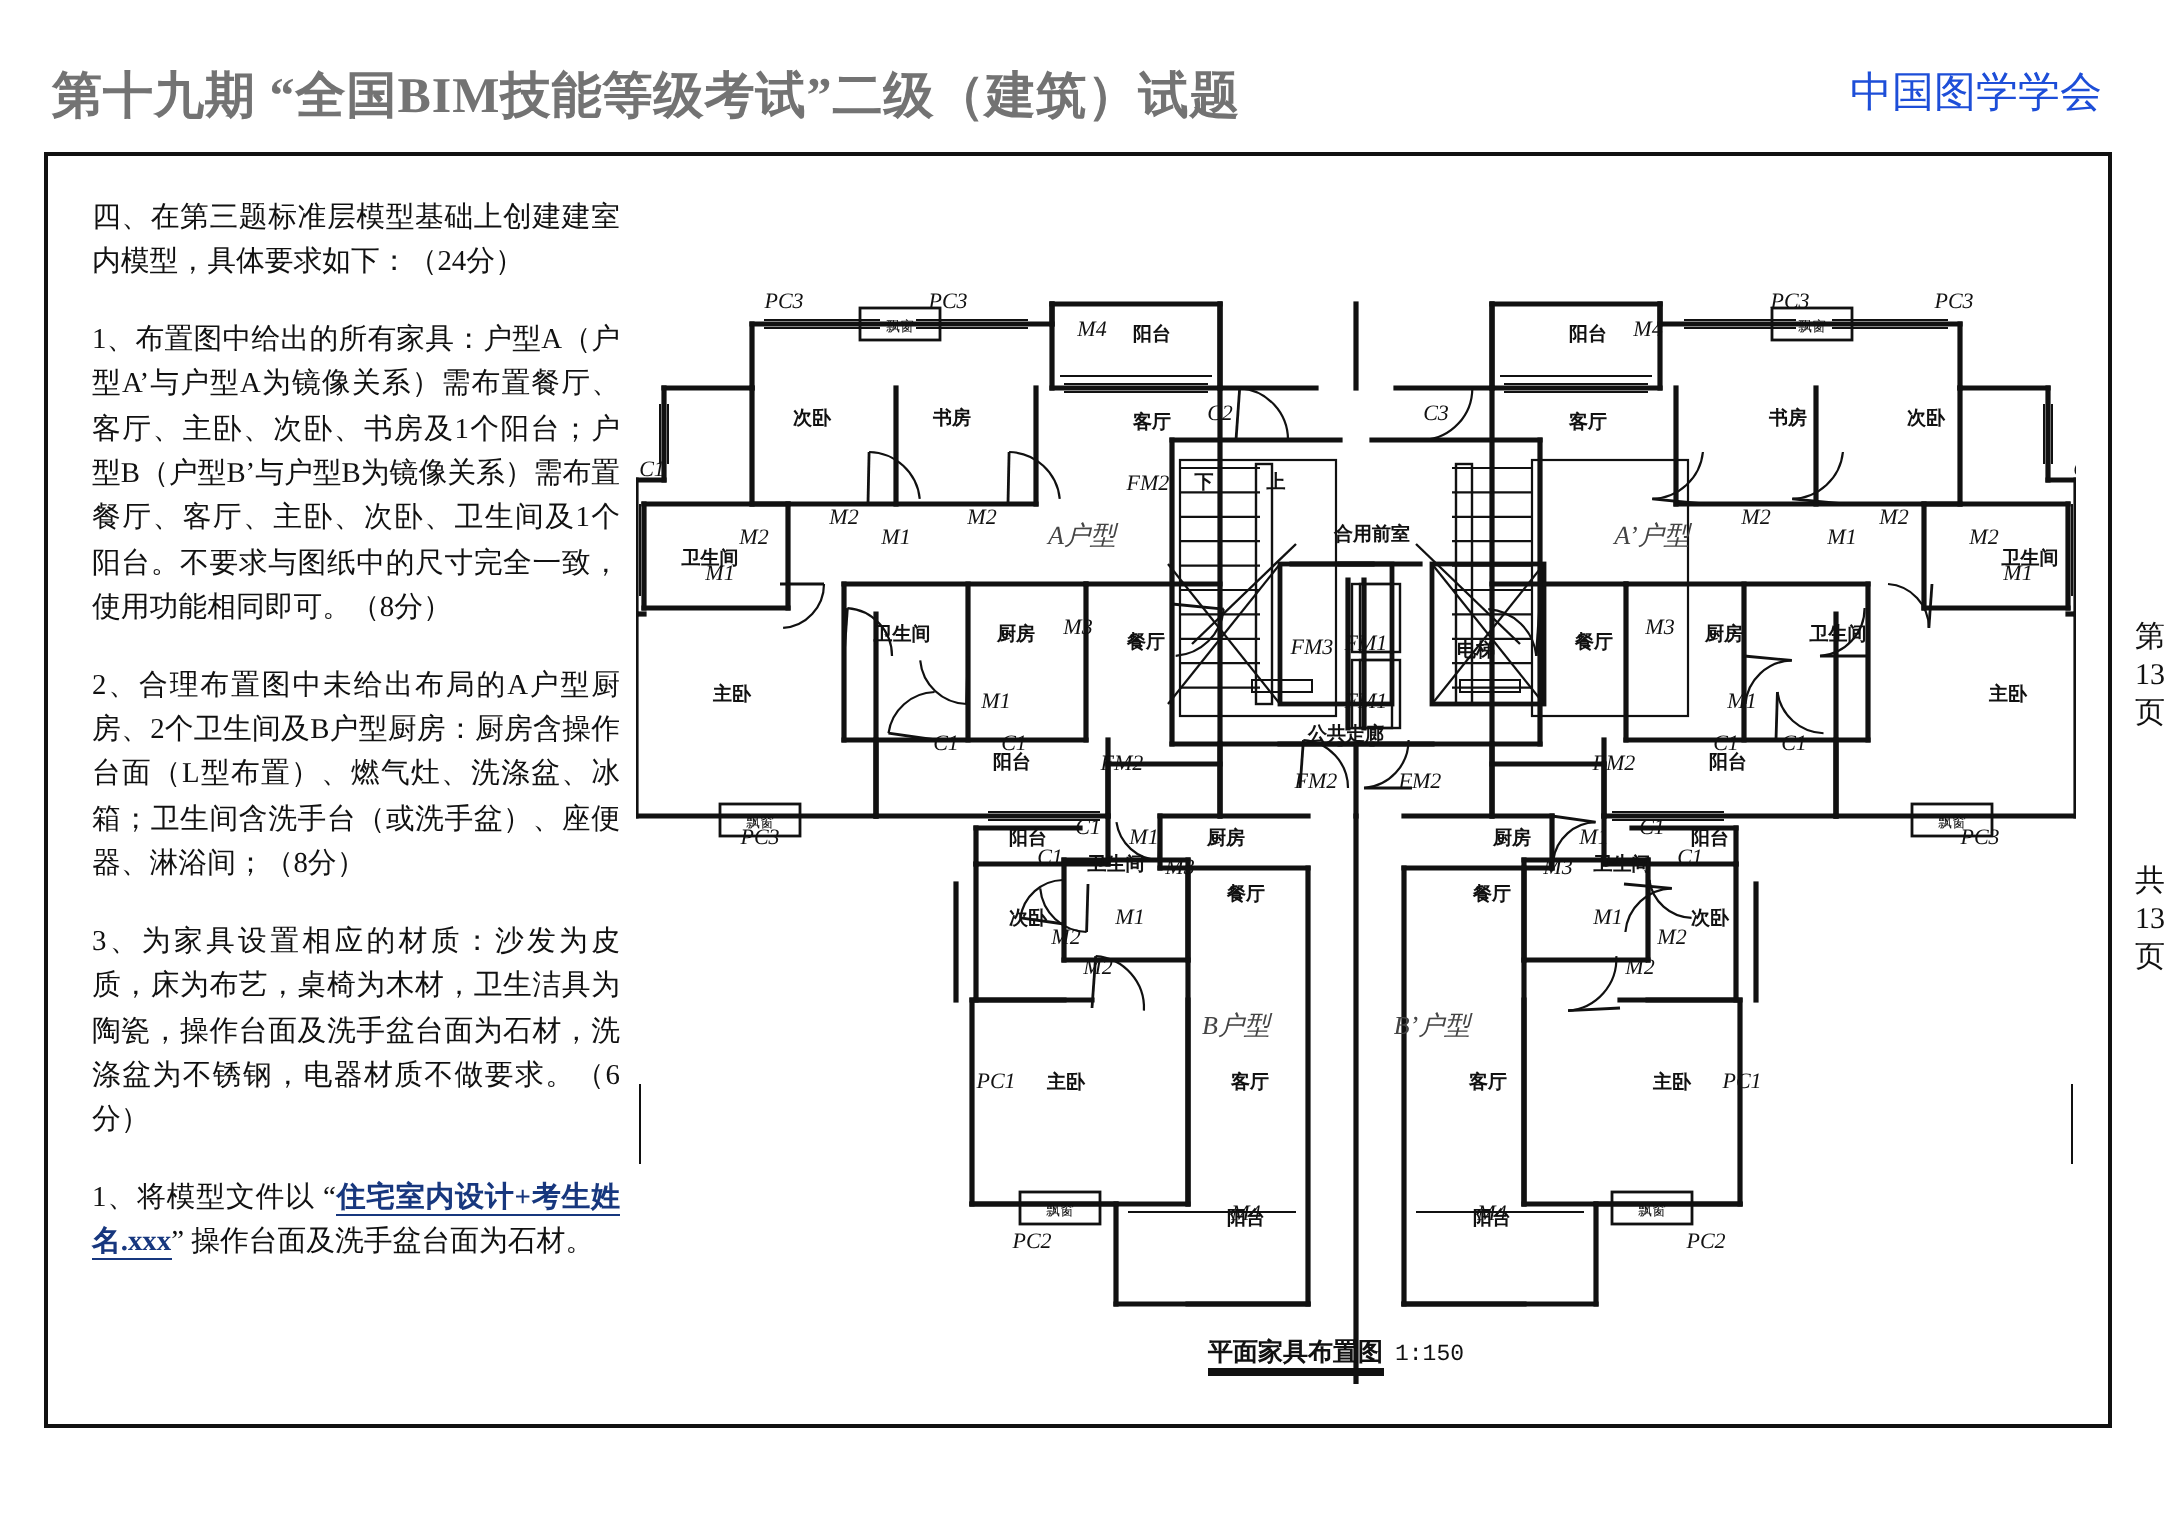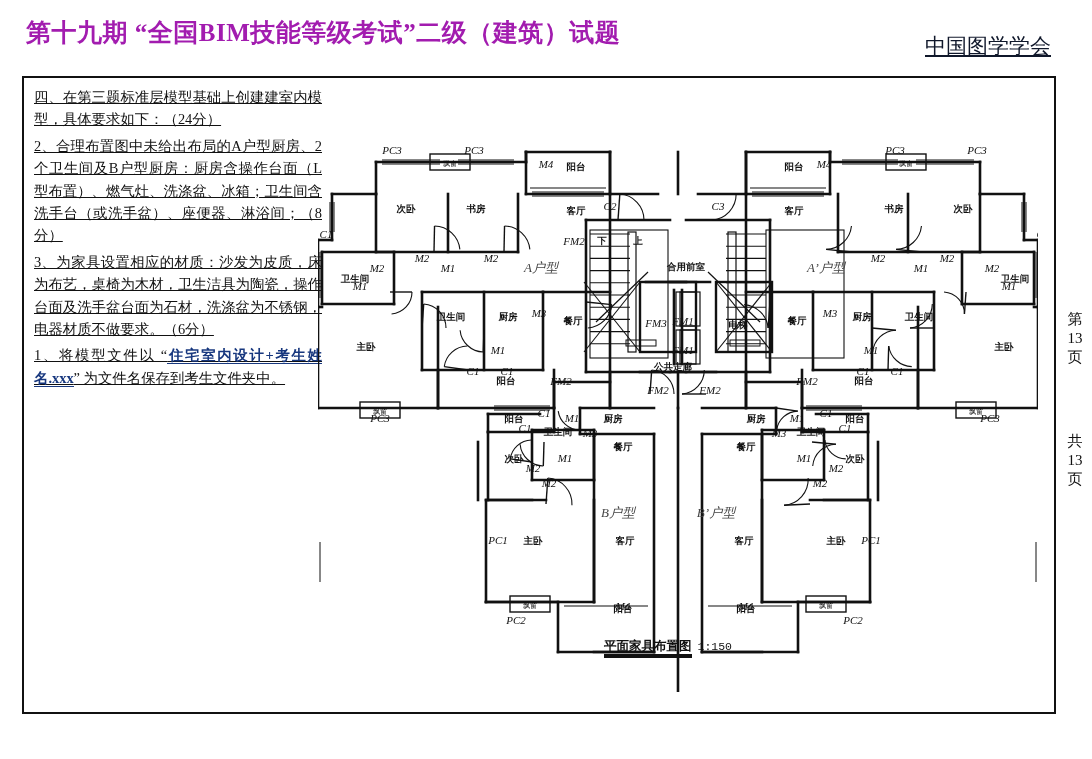--- a/index.html
+++ b/index.html
@@ -8,45 +8,45 @@
     width:1092px;height:759px;
     background:#ffffff;
     font-family:"Liberation Serif","DejaVu Serif",serif;
     overflow:hidden;position:relative;
     -webkit-font-smoothing:antialiased;
   }
   #page{position:absolute;inset:0;}
 
   
   .hdr-title{
-    position:absolute;left:26px;top:16px;
-    font-size:25px;font-weight:bold;color:#a21caf;
+    position:absolute;left:26px;top:31px;
+    font-size:25px;font-weight:bold;color:#737373;
     letter-spacing:.5px;white-space:nowrap;
   }
   .hdr-org{
     position:absolute;left:925px;top:32px;
-    font-size:21px;color:#0f172a;white-space:nowrap;text-decoration:underline;
+    font-size:21px;color:#1d4ed8;white-space:nowrap;
   }
 
   
   .frame{
     position:absolute;left:22px;top:76px;
     width:1034px;height:638px;
     border:2px solid #111;
     background:#fff;box-sizing:border-box;
   }
 
   
   .qtext{
     position:absolute;left:30px;top:82px;
     width:296px;
     font-size:14.4px;line-height:22.4px;
     color:#111;text-align:justify;
   }
-  .qtext p{margin:4px;text-decoration:underline;}
+  .qtext p{margin:16px;}
   .qtext .hl{
     color:#17377e;font-weight:bold;
     border-bottom:1px solid #17377e;
   }
 
   
   .pagenum{
     position:absolute;width:22px;
     font-size:15px;line-height:19px;
     color:#111;text-align:center;
@@ -56,41 +56,42 @@
   .pn-b{left:1064px;top:432px;}
 
   
   .plan{
     position:absolute;left:318px;top:132px;
     width:720px;height:560px;
   }
   .plan svg{display:block;}
 
   .cap{
-    position:absolute;left:604px;top:638px;
+    position:absolute;left:604px;top:668px;
     font-size:12.5px;color:#111;white-space:nowrap;text-align:right;
   }
   .cap .nm{font-weight:bold;border-bottom:4px solid #111;padding-bottom:1px;}
   .cap .sc{font-family:"Liberation Mono","DejaVu Sans Mono",monospace;font-size:11.5px;margin-left:6px;}
 </style>
 </head>
 <body>
 
 <div id="page">
 
   <div class="hdr-title">第十九期 “全国BIM技能等级考试”二级（建筑）试题</div>
   <div class="hdr-org">中国图学学会</div>
 
   <div class="frame"></div>
 
   <div class="qtext">
     <p>四、在第三题标准层模型基础上创建建室内模型，具体要求如下：（24分）</p>
+    <p>1、布置图中给出的所有家具：户型A（户型A’与户型A为镜像关系）需布置餐厅、客厅、主卧、次卧、书房及1个阳台；户型B（户型B’与户型B为镜像关系）需布置餐厅、客厅、主卧、次卧、卫生间及1个阳台。不要求与图纸中的尺寸完全一致，使用功能相同即可。（8分）</p>
     <p>2、合理布置图中未给出布局的A户型厨房、2个卫生间及B户型厨房：厨房含操作台面（L型布置）、燃气灶、洗涤盆、冰箱；卫生间含洗手台（或洗手盆）、座便器、淋浴间；（8分）</p>
     <p>3、为家具设置相应的材质：沙发为皮质，床为布艺，桌椅为木材，卫生洁具为陶瓷，操作台面及洗手盆台面为石材，洗涤盆为不锈钢，电器材质不做要求。（6分）</p>
-    <p><span>1、将模型文件以 “</span><span class="hl">住宅室内设计+考生姓名.xxx</span><span>” 为文件名保存到考生文件夹中。</span></p>
+    <p><span>1、将模型文件以 “</span><span class="hl">住宅室内设计+考生姓名.xxx</span><span>” 操作台面及洗手盆台面为石材。</span></p>
   </div>
 
   <div class="pagenum pn-a">
     <span>第</span>
     <span>13</span>
     <span>页</span>
   </div>
   <div class="pagenum pn-b">
     <span>共</span>
     <span>13</span>

